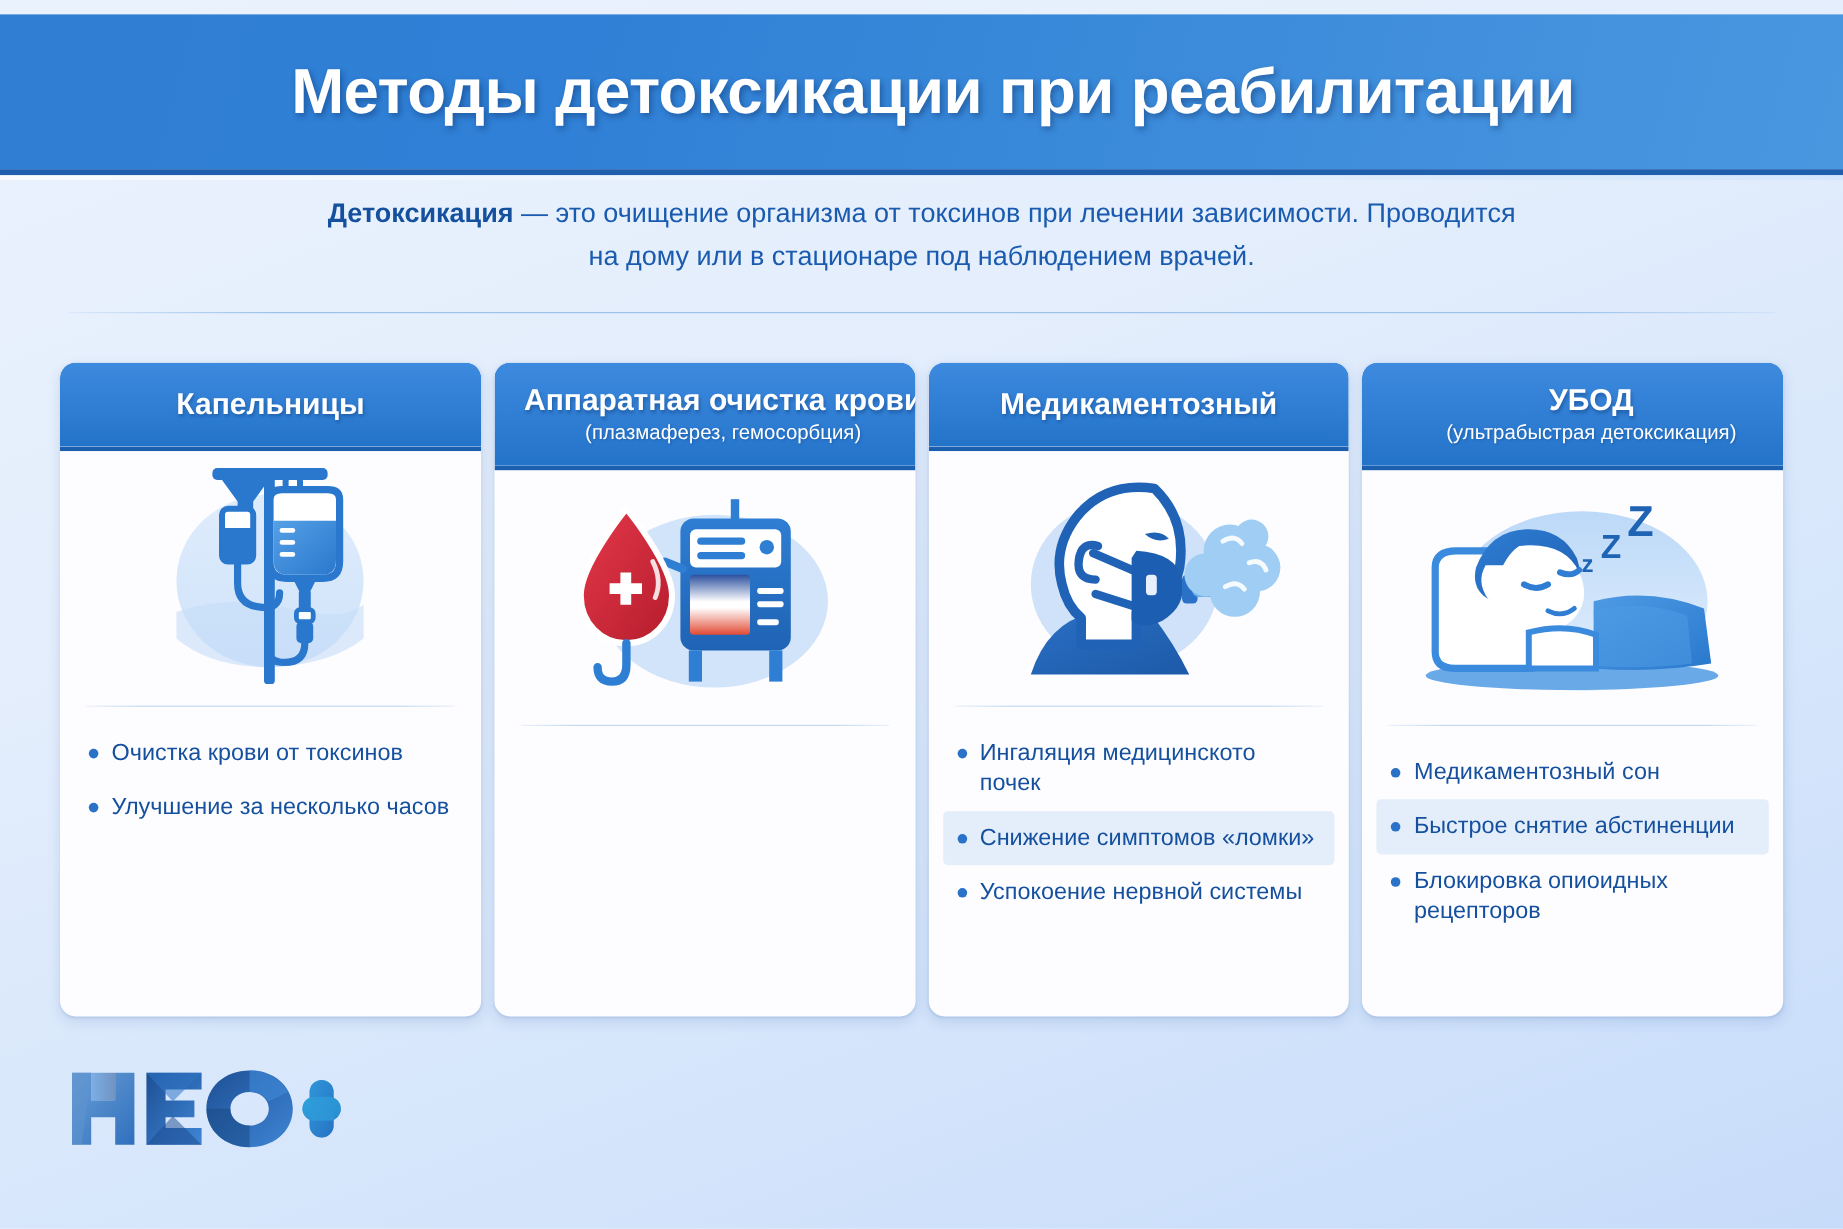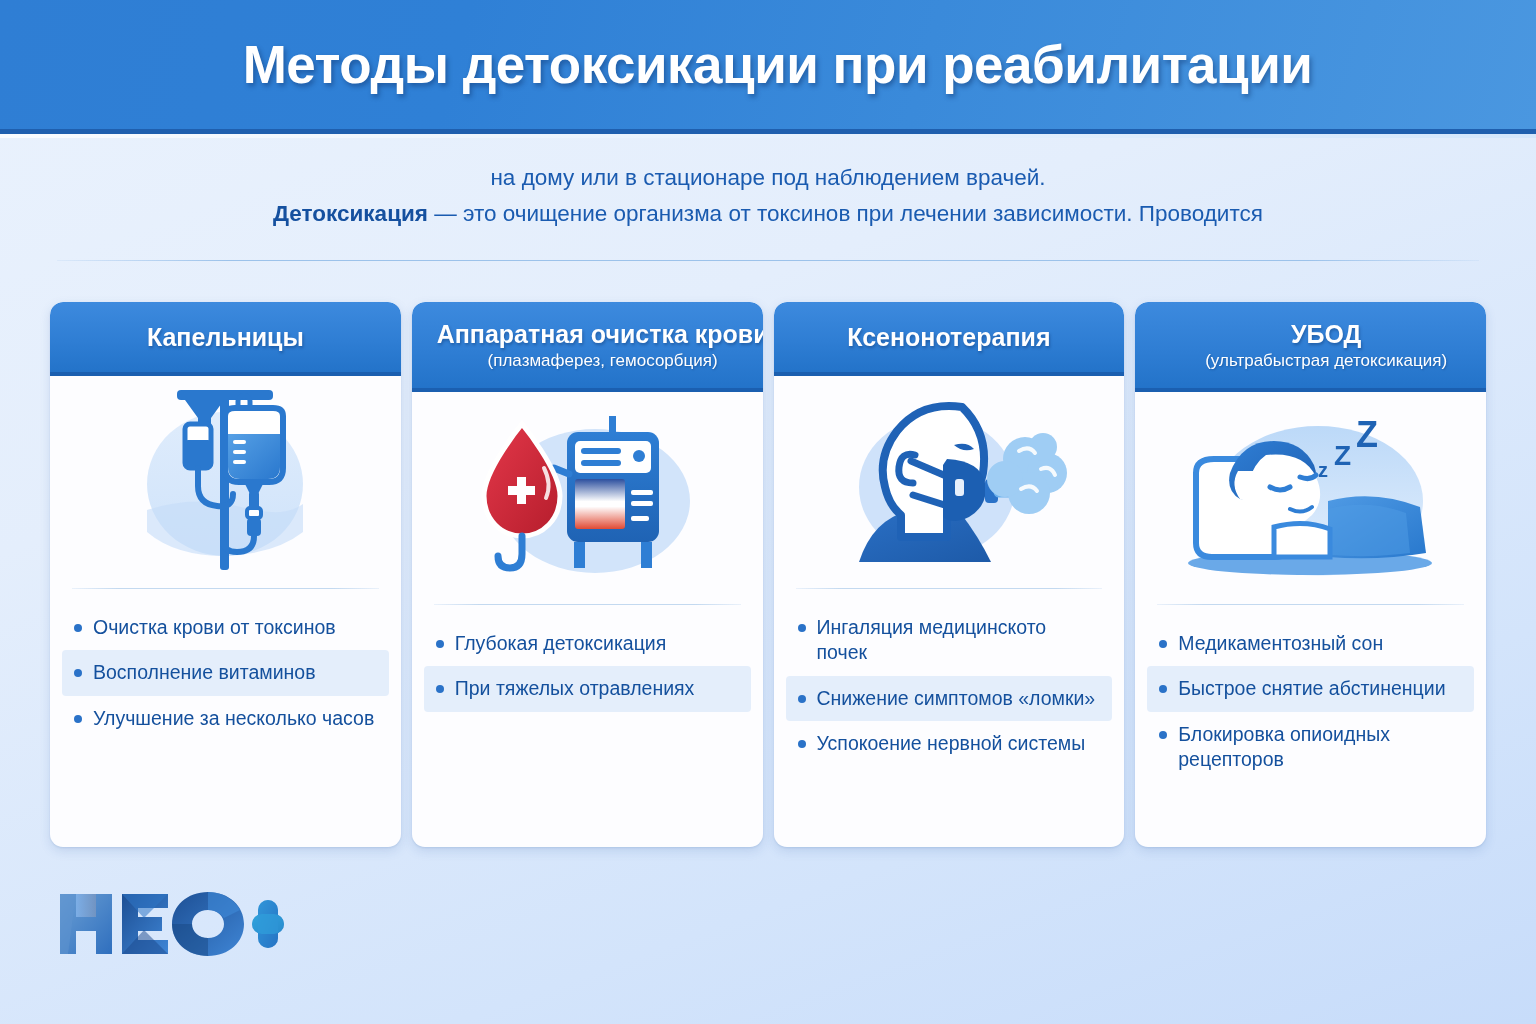--- a/index.html
+++ b/index.html
@@ -13,21 +13,21 @@
 
   body {
     font-family: "Liberation Sans", "DejaVu Sans", sans-serif;
     background: linear-gradient(160deg, #eaf2fd 0%, #e4eefc 35%, #d3e4fb 75%, #c7dcfa 100%);
     position: relative;
   }
 
   
   #header-bar {
     position: absolute;
-    top: 0; left: 0;
+    top: 12px; left: 0;
     width: 1536px;
     height: 134px;
     background: linear-gradient(105deg, #2f7ed4 0%, #2f80d6 30%, #3a8ada 60%, #4a97e0 100%);
     border-bottom: 5px solid #1f5fae;
     display: flex;
     align-items: center;
     justify-content: center;
     padding-left: 19px;
   }
   #header-bar::after {
@@ -170,22 +170,22 @@
   
 </style>
 </head>
 <body>
 
 <div id="header-bar">
   <h1 id="page-title">Методы детоксикации при реабилитации</h1>
 </div>
 
 <div id="subtitle-block">
+  <div><span class="lead">Детоксикация</span><span> — это очищение организма от токсинов при лечении зависимости. Проводится</span></div>
   <div>на дому или в стационаре под наблюдением врачей.</div>
-  <div><span class="lead">Детоксикация</span><span> — это очищение организма от токсинов при лечении зависимости. Проводится</span></div>
 </div>
 
 <div id="divider-line"></div>
 
 <div id="cards-row">
 
   <div class="card">
     <div class="card-header">
       <div class="title-main">Капельницы</div>
     </div>
@@ -224,24 +224,20 @@
         <rect x="122" y="126" width="14" height="10" rx="3" fill="#ffffff" stroke="#2a78ce" stroke-width="4"></rect>
         <rect x="122" y="136" width="14" height="18" rx="4" fill="#2a78ce"></rect>
         <path d="M129 154 Q129 170 112 170 Q98 170 98 158" stroke="#2a78ce" stroke-width="6" fill="none" stroke-linecap="round"></path>
       </svg>
     </div>
     <div class="card-divider"></div>
     <ul class="bullets">
       <li>
           <span class="dot"></span>
           <span>Очистка крови от токсинов</span>
-        </li>
-      <li class="highlight">
-          <span class="dot"></span>
-          <span>Восполнение витаминов</span>
         </li>
       <li>
           <span class="dot"></span>
           <span>Улучшение за несколько часов</span>
         </li>
     </ul>
   </div>
 
   <div class="card">
     <div class="card-header two-line">
@@ -284,35 +280,25 @@
         <path d="M99 68 L84 62" stroke="#2e7ed4" stroke-width="7" fill="none" stroke-linecap="round"></path>
 
         <path d="M52 18 C52 18 14 64 14 90 C14 113 31 130 52 130 C73 130 90 113 90 90 C90 64 52 18 52 18 Z" fill="url(#dropg)" stroke="#ffffff" stroke-width="5"></path>
         <path d="M38 80 h9 v-9 h9 v9 h9 v9 h-9 v9 h-9 v-9 h-9 z" fill="#ffffff"></path>
         <path d="M74 62 Q82 78 76 92" stroke="#ffffff" stroke-width="4" fill="none" opacity=".85" stroke-linecap="round"></path>
 
         <path d="M52 130 L52 148 Q52 162 40 162 Q28 162 28 150" stroke="#2e7ed4" stroke-width="7" fill="none" stroke-linecap="round"></path>
       </svg>
     </div>
     <div class="card-divider"></div>
-    <ul class="bullets">
-      <li>
-          <span class="dot"></span>
-          <span>Глубокая детоксикация</span>
-        </li>
-      <li class="highlight">
-          <span class="dot"></span>
-          <span>При тяжелых отравлениях</span>
-        </li>
-    </ul>
   </div>
 
   <div class="card">
     <div class="card-header">
-      <div class="title-main">Ксенонотерапия</div>
+      <div class="title-main">Медикаментозный</div>
     </div>
     <div class="icon-area">
       <svg width="240" height="190" viewBox="0 0 240 190">
         <defs>
           <linearGradient id="neckg" x1="0" y1="0" x2="1" y2="1">
             <stop offset="0" stop-color="#2a6fc4"></stop>
               <stop offset="1" stop-color="#1d5aa8"></stop>
           </linearGradient>
         </defs>
         <ellipse cx="108" cy="100" rx="78" ry="70" fill="#cfe2fa"></ellipse>

